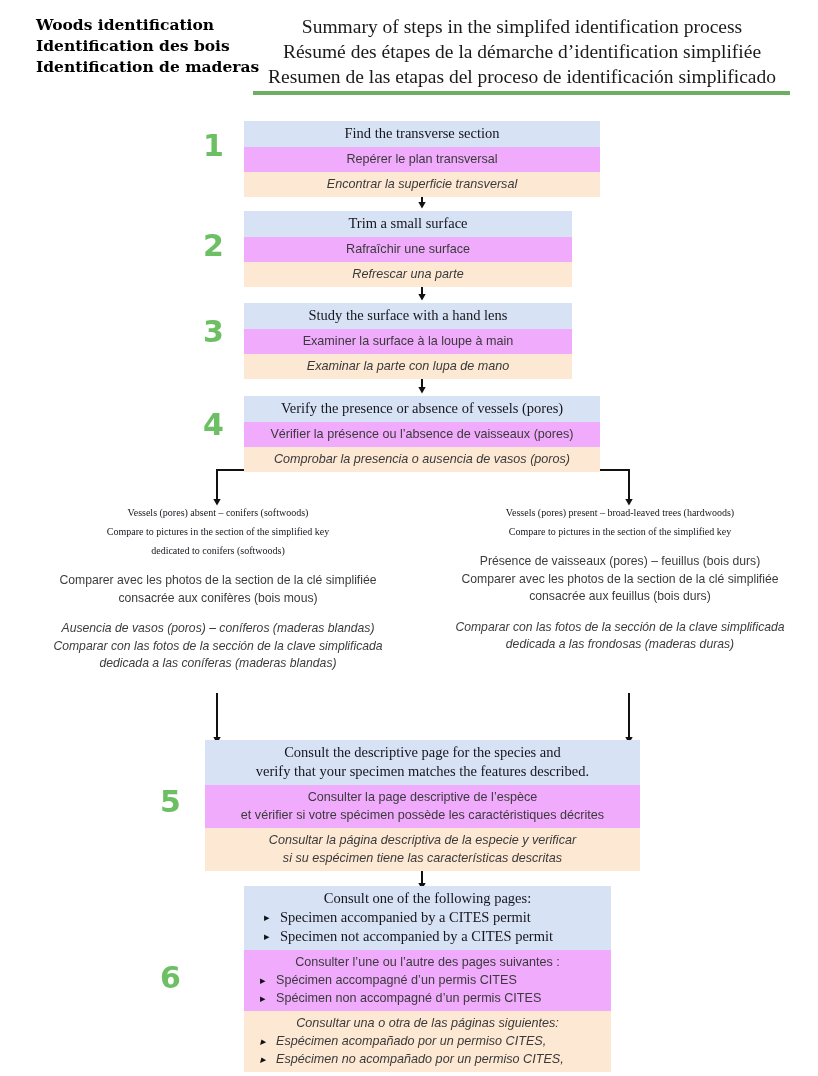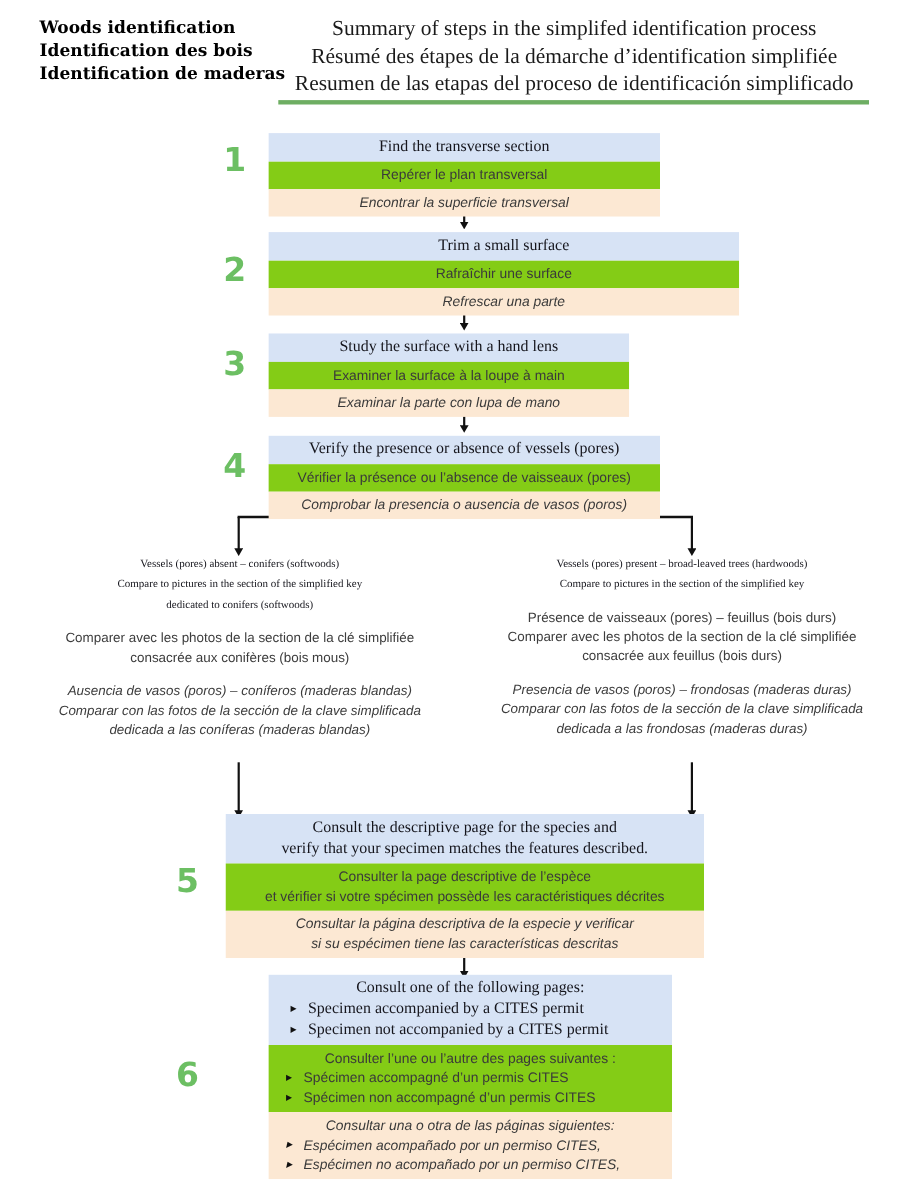--- a/index.html
+++ b/index.html
@@ -69,21 +69,21 @@
     text-align: center;
   }
   .band-en {
     background: #d7e3f5;
     font-family: "Liberation Serif", serif;
     font-size: 14.5px;
     line-height: 19px;
     color: #15151c;
   }
   .band-fr {
-    background: #84cc16;
+    background: #f0abfc;
     font-family: "Liberation Sans", sans-serif;
     font-size: 12.6px;
     line-height: 18px;
     color: #3a3a3a;
   }
   .band-es {
     background: #fce8d3;
     font-family: "Liberation Sans", sans-serif;
     font-style: italic;
     font-size: 12.6px;
@@ -201,21 +201,21 @@
 </svg>
 
 <div class="step-number" style="left:203px; top:131px;">1</div>
 <div class="step-box" id="step1" style="left:244px; top:121px; width:356px;">
   <div class="band band-en">Find the transverse section</div>
   <div class="band band-fr">Repérer le plan transversal</div>
   <div class="band band-es">Encontrar la superficie transversal</div>
 </div>
 
 <div class="step-number" style="left:203px; top:231px;">2</div>
-<div class="step-box" id="step2" style="left:244px; top:211px; width:428px;">
+<div class="step-box" id="step2" style="left:244px; top:211px; width:328px;">
   <div class="band band-en">Trim a small surface</div>
   <div class="band band-fr">Rafraîchir une surface</div>
   <div class="band band-es">Refrescar una parte</div>
 </div>
 
 <div class="step-number" style="left:203px; top:317px;">3</div>
 <div class="step-box" id="step3" style="left:244px; top:303px; width:328px;">
   <div class="band band-en">Study the surface with a hand lens</div>
   <div class="band band-fr">Examiner la surface à la loupe à main</div>
   <div class="band band-es">Examinar la parte con lupa de mano</div>
@@ -249,21 +249,20 @@
   <div class="branch-en">
     <div>Vessels (pores) present – broad-leaved trees (hardwoods)</div>
     <div>Compare to pictures in the section of the simplified key</div>
   </div>
   <div class="branch-fr">
     <div>Présence de vaisseaux (pores) – feuillus (bois durs)</div>
     <div>Comparer avec les photos de la section de la clé simplifiée</div>
     <div>consacrée aux feuillus (bois durs)</div>
   </div>
   <div class="branch-es">
-    <div>Presencia de vasos (poros) – frondosas (maderas duras)</div>
     <div>Comparar con las fotos de la sección de la clave simplificada</div>
     <div>dedicada a las frondosas (maderas duras)</div>
   </div>
 </div>
 
 <div class="step-number" style="left:160px; top:787px;">5</div>
 <div class="step-box" id="step5" style="left:205px; top:740px; width:435px;">
   <div class="band band-en">
     <div>Consult the descriptive page for the species and</div>
     <div>verify that your specimen matches the features described.</div>

